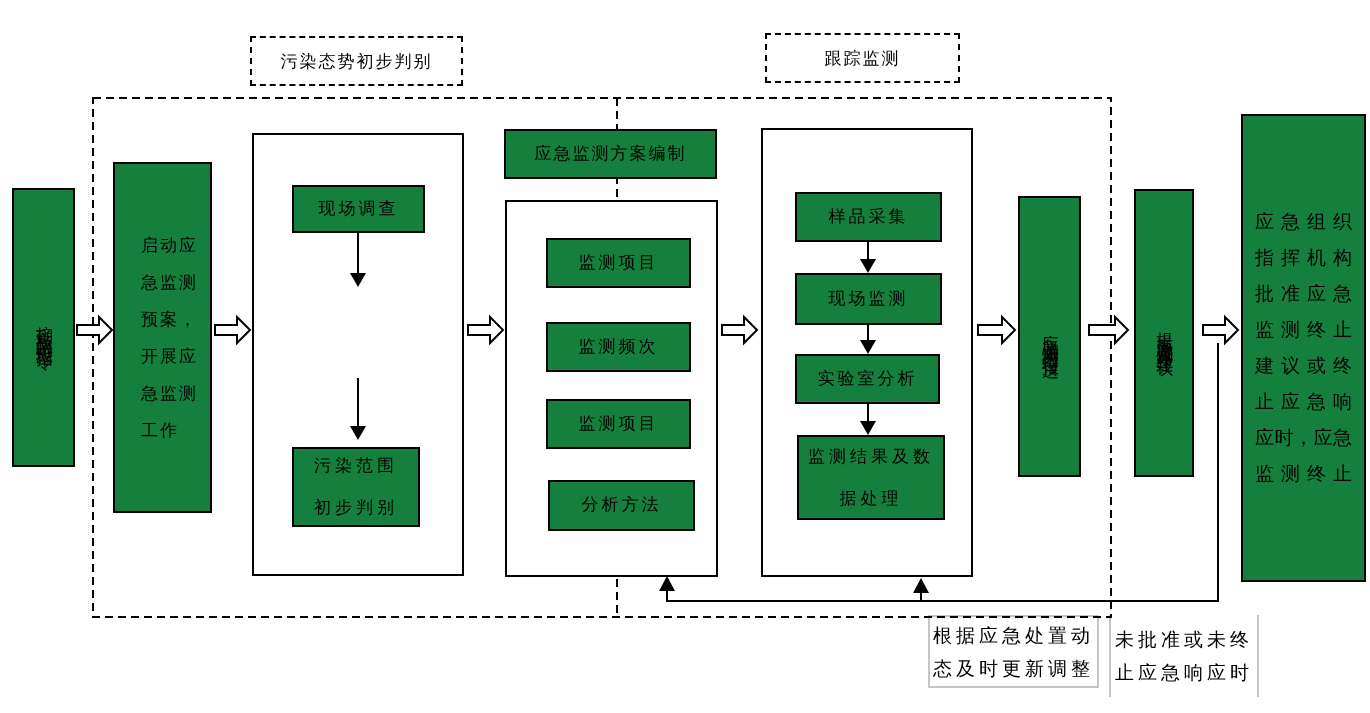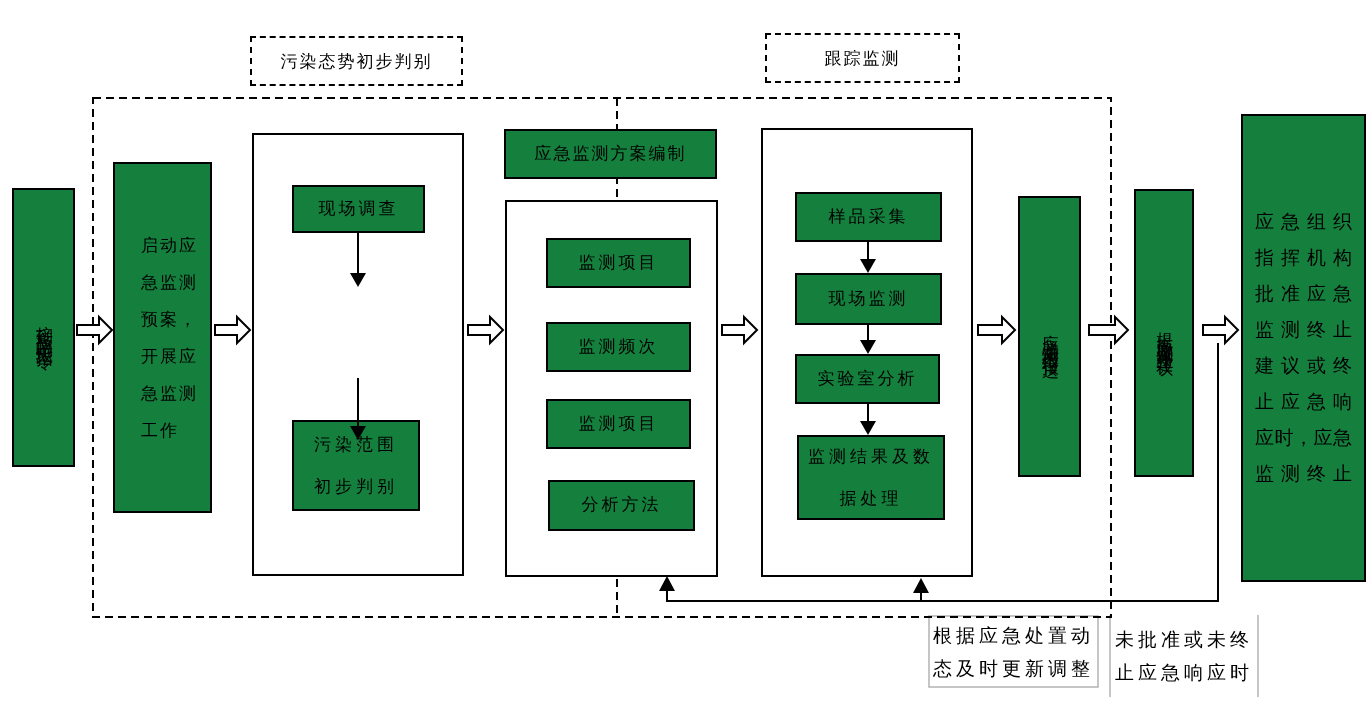--- a/index.html
+++ b/index.html
@@ -69,21 +69,21 @@
   <div class="bx startplan pre" style="left:113px;top:162px;width:99px;height:351px">启动应
 急监测
 预案，
 开展应
 急监测
 工作</div>
 
   <div class="bx" style="left:292px;top:185px;width:133px;height:48px">
     <span>现场调查</span>
   </div>
-  <div class="bx ml pre" style="left:292px;top:420px;width:128px;height:91px">污染范围
+  <div class="bx ml pre" style="left:292px;top:447px;width:128px;height:80px">污染范围
 初步判别</div>
 
   <div class="bx hdr" style="left:504px;top:129px;width:213px;height:50px">
     <span>应急监测方案编制</span>
   </div>
   <div class="bx" style="left:546px;top:238px;width:145px;height:50px">
     <span>监测项目</span>
   </div>
   <div class="bx" style="left:546px;top:322px;width:145px;height:50px">
     <span>监测频次</span>

